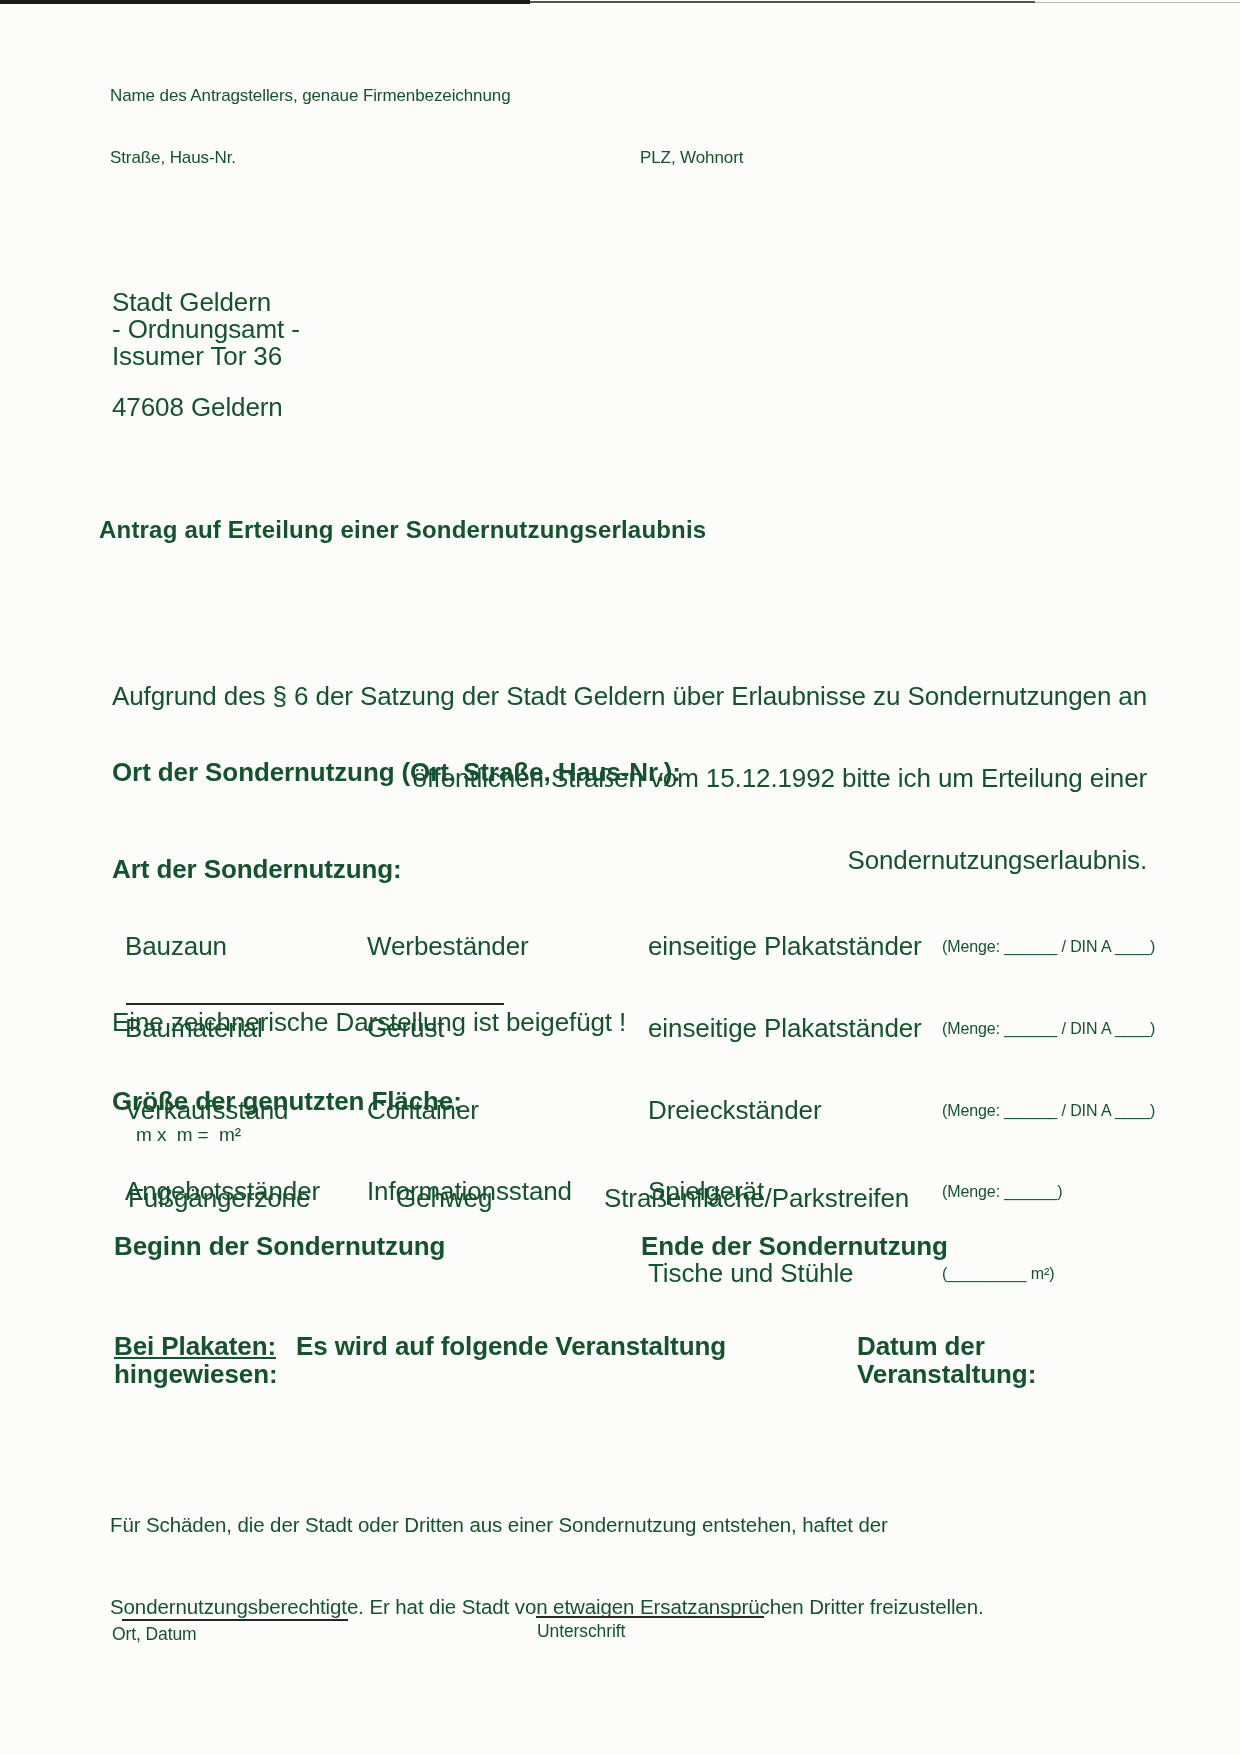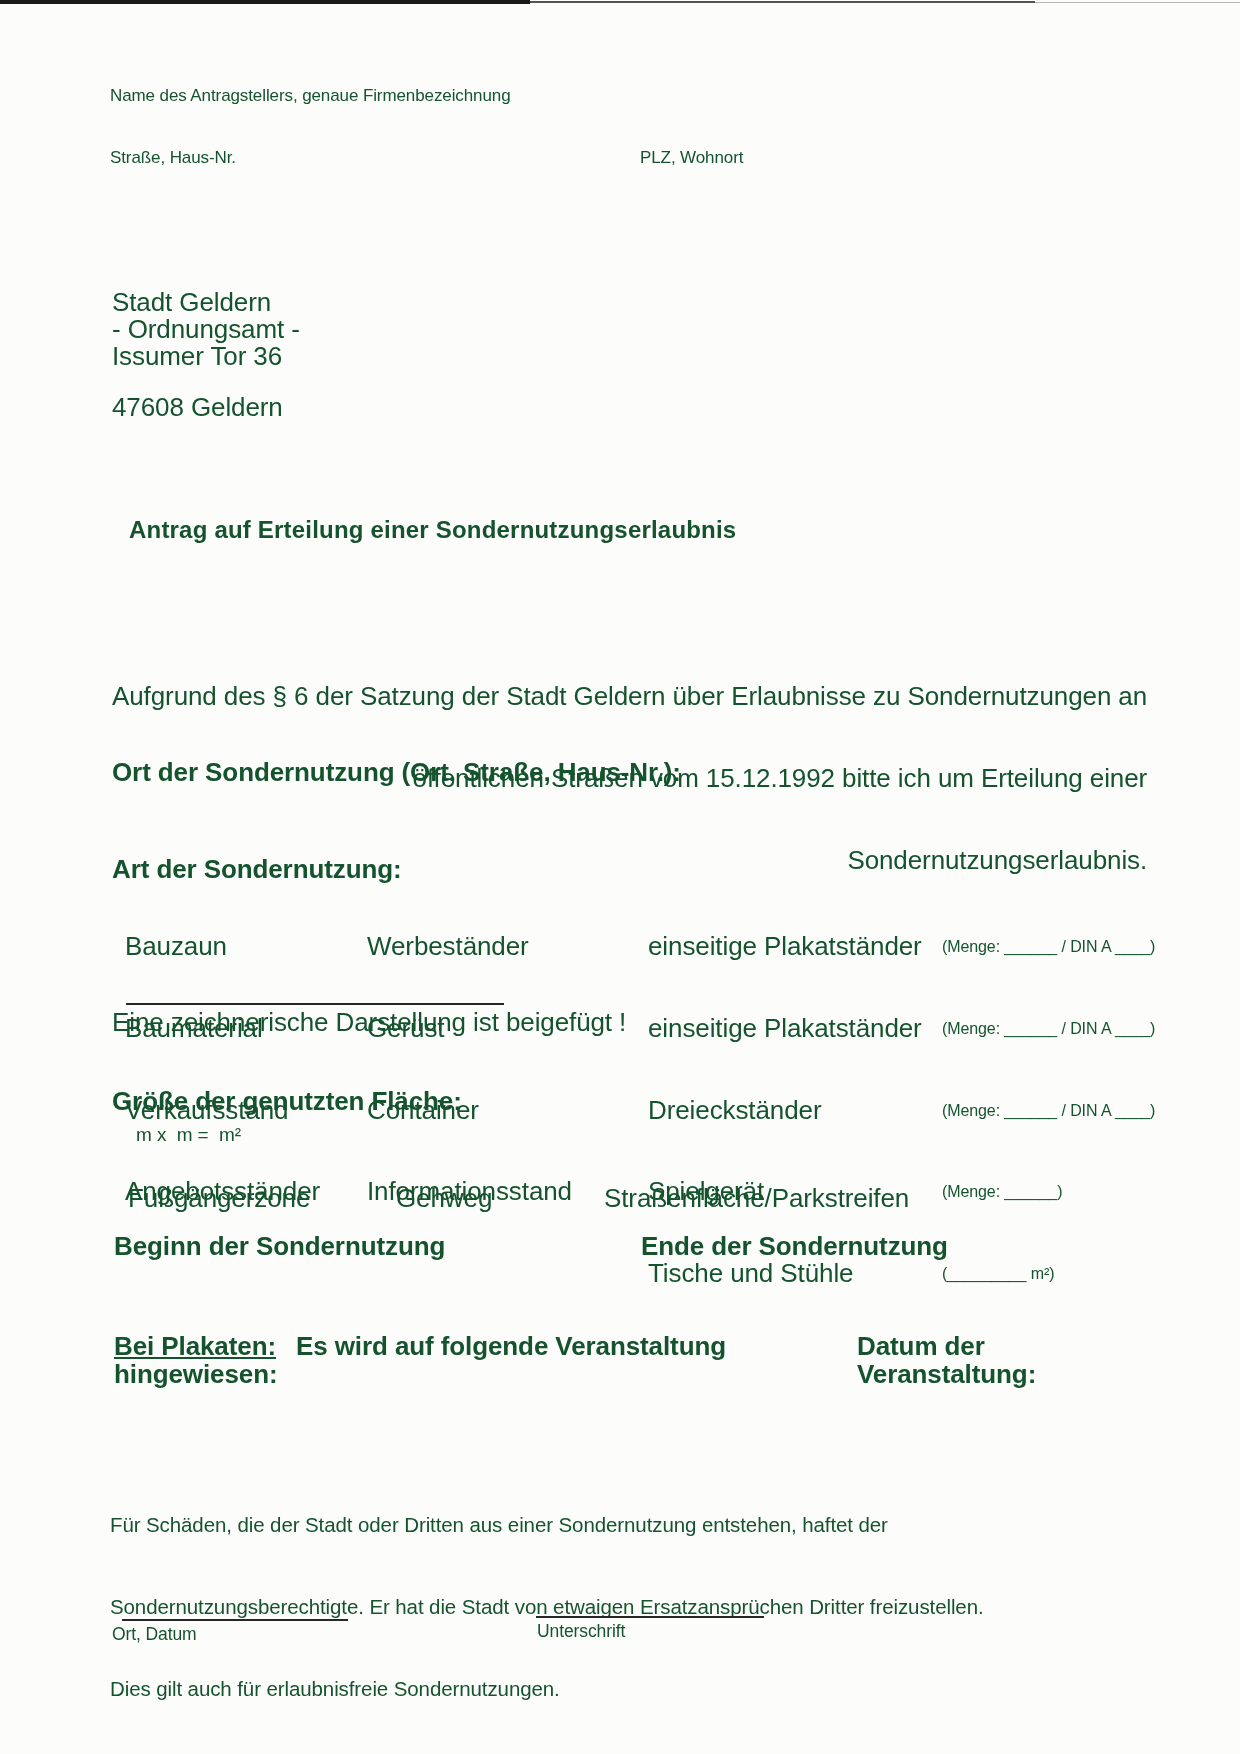--- a/index.html
+++ b/index.html
@@ -35,21 +35,21 @@
 
   <div class="abs small" style="left:110px;top:86px;">Name des Antragstellers, genaue Firmenbezeichnung</div>
   <div class="abs small" style="left:110px;top:148px;">Straße, Haus-Nr.</div>
   <div class="abs small" style="left:640px;top:148px;">PLZ, Wohnort</div>
 
   <div class="abs body-t" style="left:112px;top:287px;">Stadt Geldern</div>
   <div class="abs body-t" style="left:112px;top:314px;">- Ordnungsamt -</div>
   <div class="abs body-t" style="left:112px;top:341px;">Issumer Tor 36</div>
   <div class="abs body-t" style="left:112px;top:392px;">47608 Geldern</div>
 
-  <div class="abs b" style="left:129px;top:516px;font-size:24px;letter-spacing:0.2px;">Antrag auf Erteilung einer Sondernutzungserlaubnis</div>
+  <div class="abs b" style="left:99px;top:516px;font-size:24px;letter-spacing:0.2px;">Antrag auf Erteilung einer Sondernutzungserlaubnis</div>
 
   <div class="abs body-t rows" style="left:112px;top:629px;text-align:right;">
     <div>Aufgrund des § 6 der Satzung der Stadt Geldern über Erlaubnisse zu Sondernutzungen an</div>
     <div>öffentlichen Straßen vom 15.12.1992 bitte ich um Erteilung einer</div>
     <div>Sondernutzungserlaubnis.</div>
   </div>
 
   <div class="abs b body-t" style="left:112px;top:757px;">Ort der Sondernutzung (Ort, Straße, Haus-Nr.):</div>
 
   <div class="abs b body-t" style="left:112px;top:854px;">Art der Sondernutzung:</div>
@@ -99,21 +99,20 @@
 
   <div class="abs b body-t u" style="left:114px;top:1331px;">Bei Plakaten:</div>
   <div class="abs b body-t" style="left:296px;top:1331px;">Es wird auf folgende Veranstaltung</div>
   <div class="abs b body-t" style="left:114px;top:1359px;">hingewiesen:</div>
   <div class="abs b body-t" style="left:857px;top:1331px;">Datum der</div>
   <div class="abs b body-t" style="left:857px;top:1359px;">Veranstaltung:</div>
 
   <div class="abs rows" style="left:110px;top:1457px;font-size:20.5px;">
     <div>Für Schäden, die der Stadt oder Dritten aus einer Sondernutzung entstehen, haftet der</div>
     <div>Sondernutzungsberechtigte. Er hat die Stadt von etwaigen Ersatzansprüchen Dritter freizustellen.</div>
-    <div>Dies gilt auch für erlaubnisfreie Sondernutzungen.</div>
   </div>
 
   <div class="rule" style="left:122px;top:1619px;width:226px;"></div>
   <div class="rule" style="left:536px;top:1616px;width:228px;"></div>
   <div class="abs" style="left:112px;top:1624px;font-size:17.5px;">Ort, Datum</div>
   <div class="abs" style="left:537px;top:1621px;font-size:17.5px;">Unterschrift</div>
 
 </div>
 
 </body></html>

